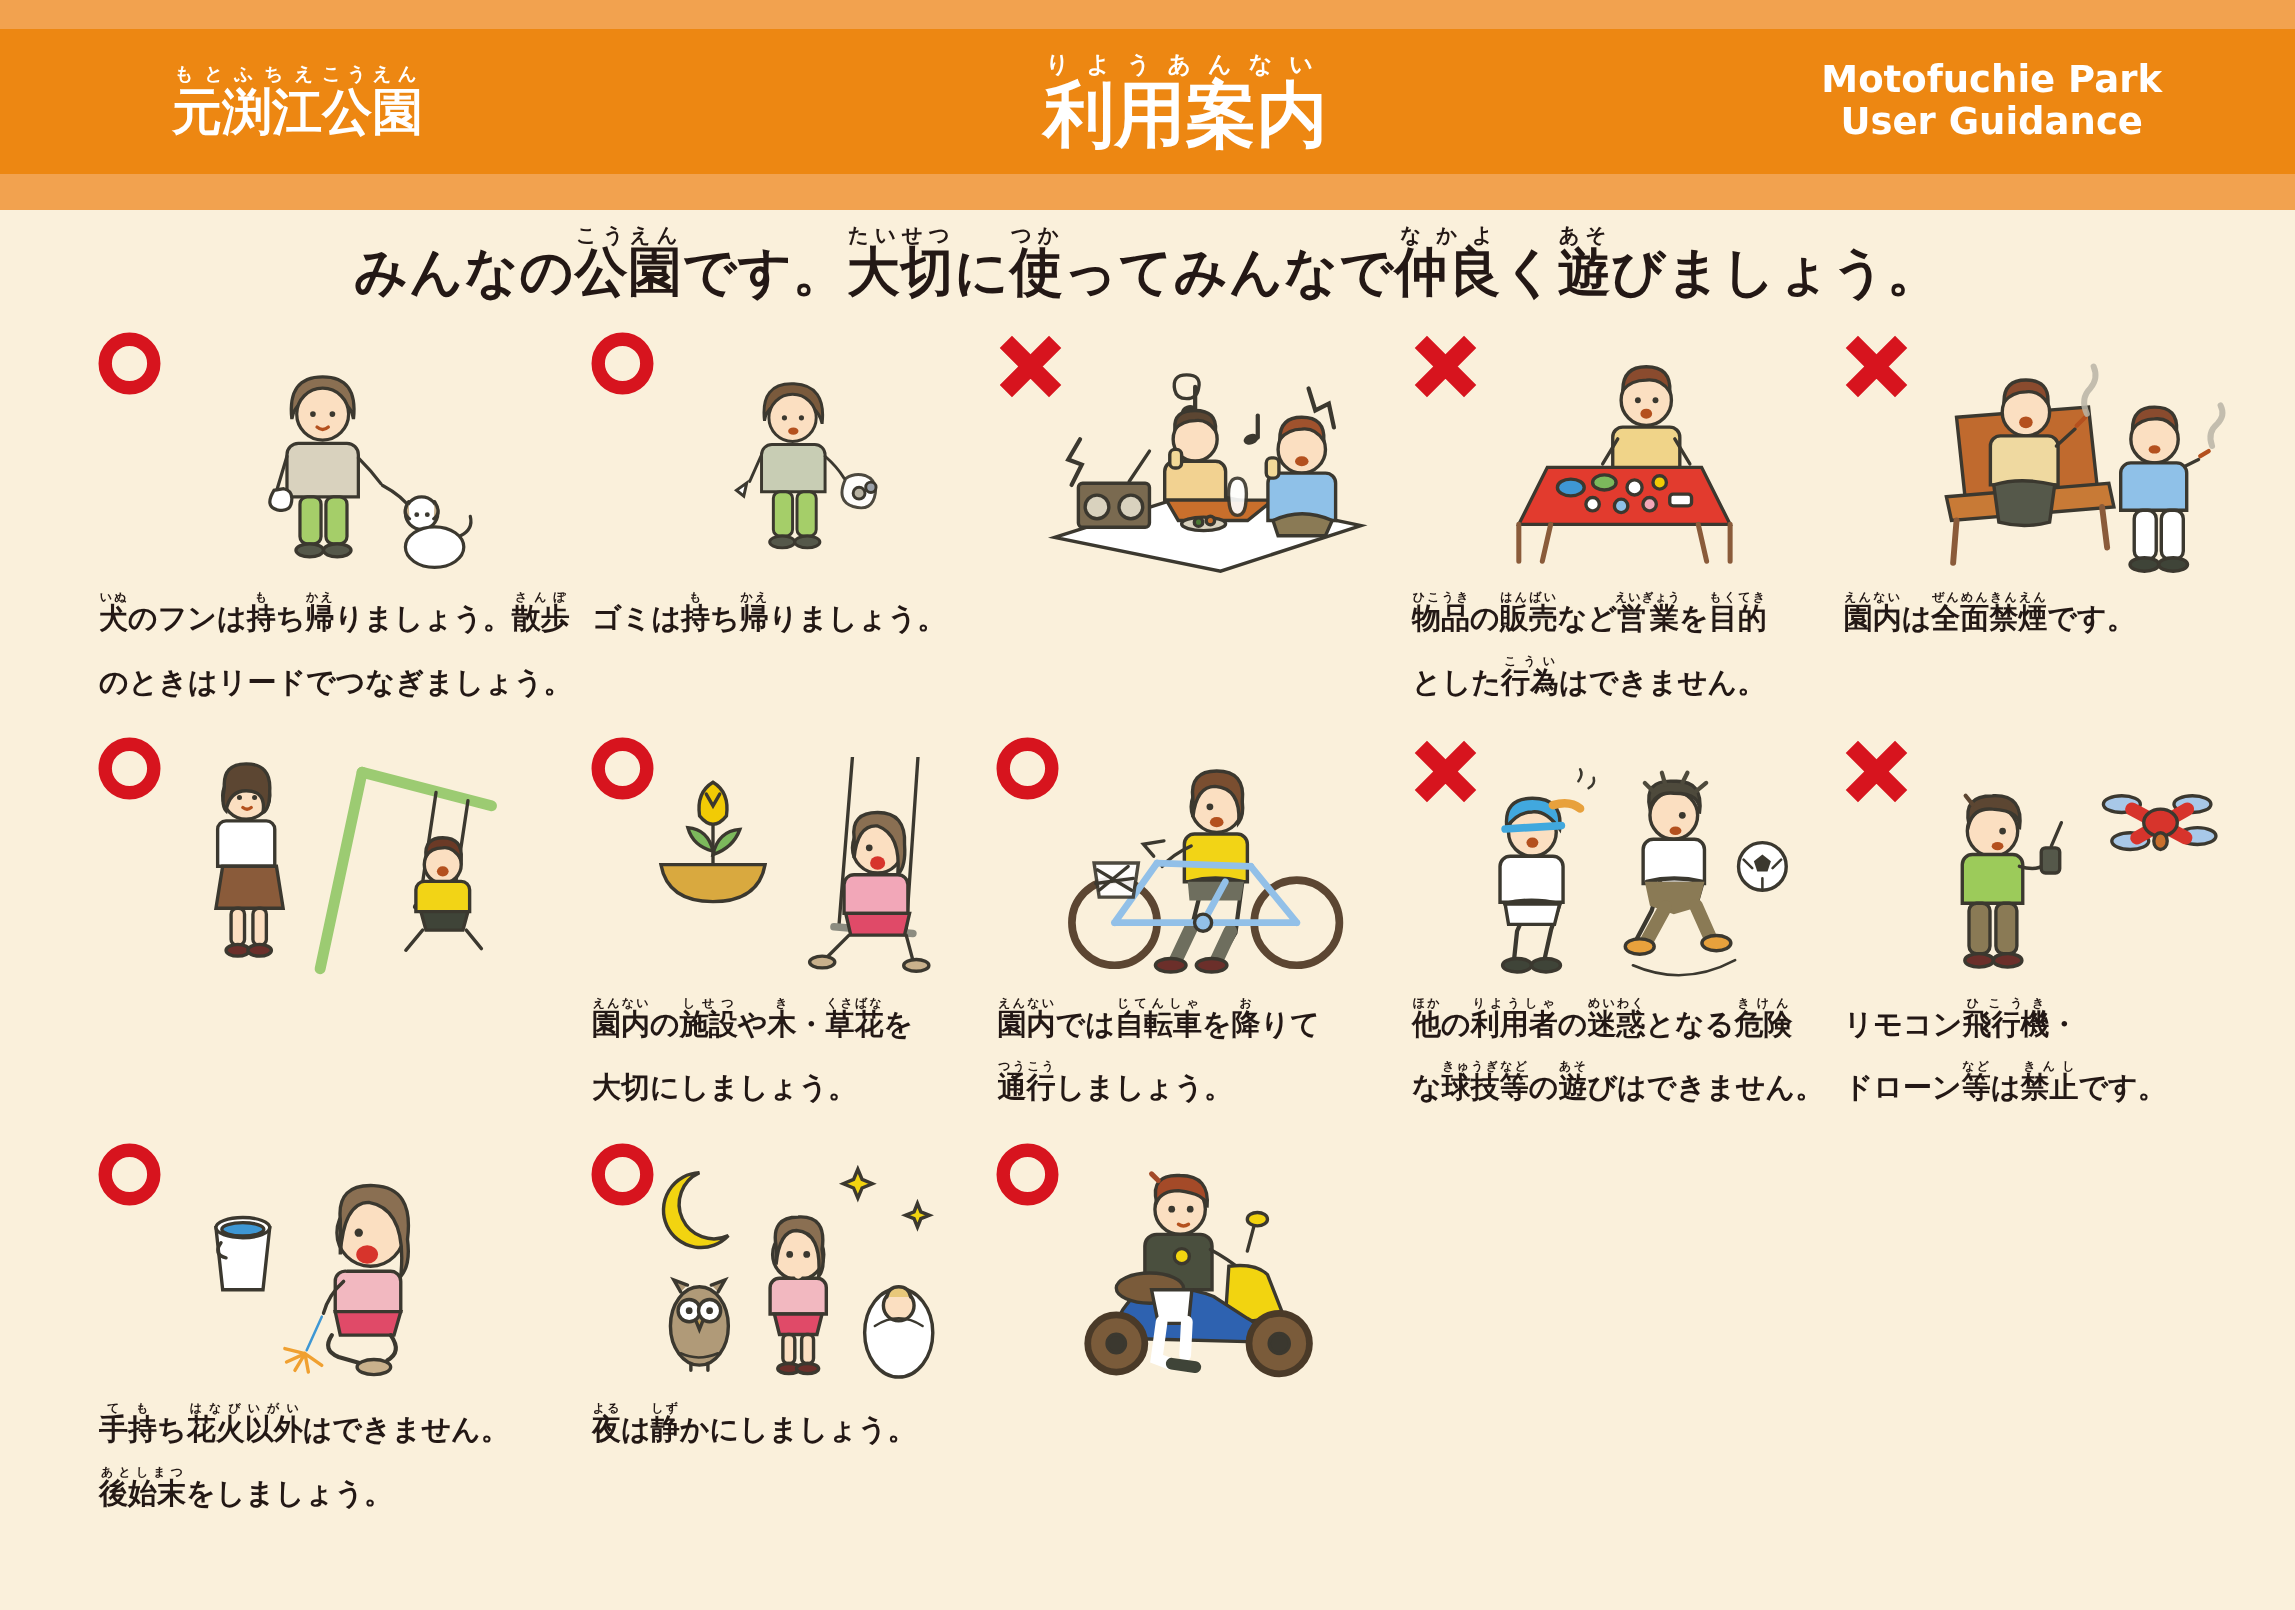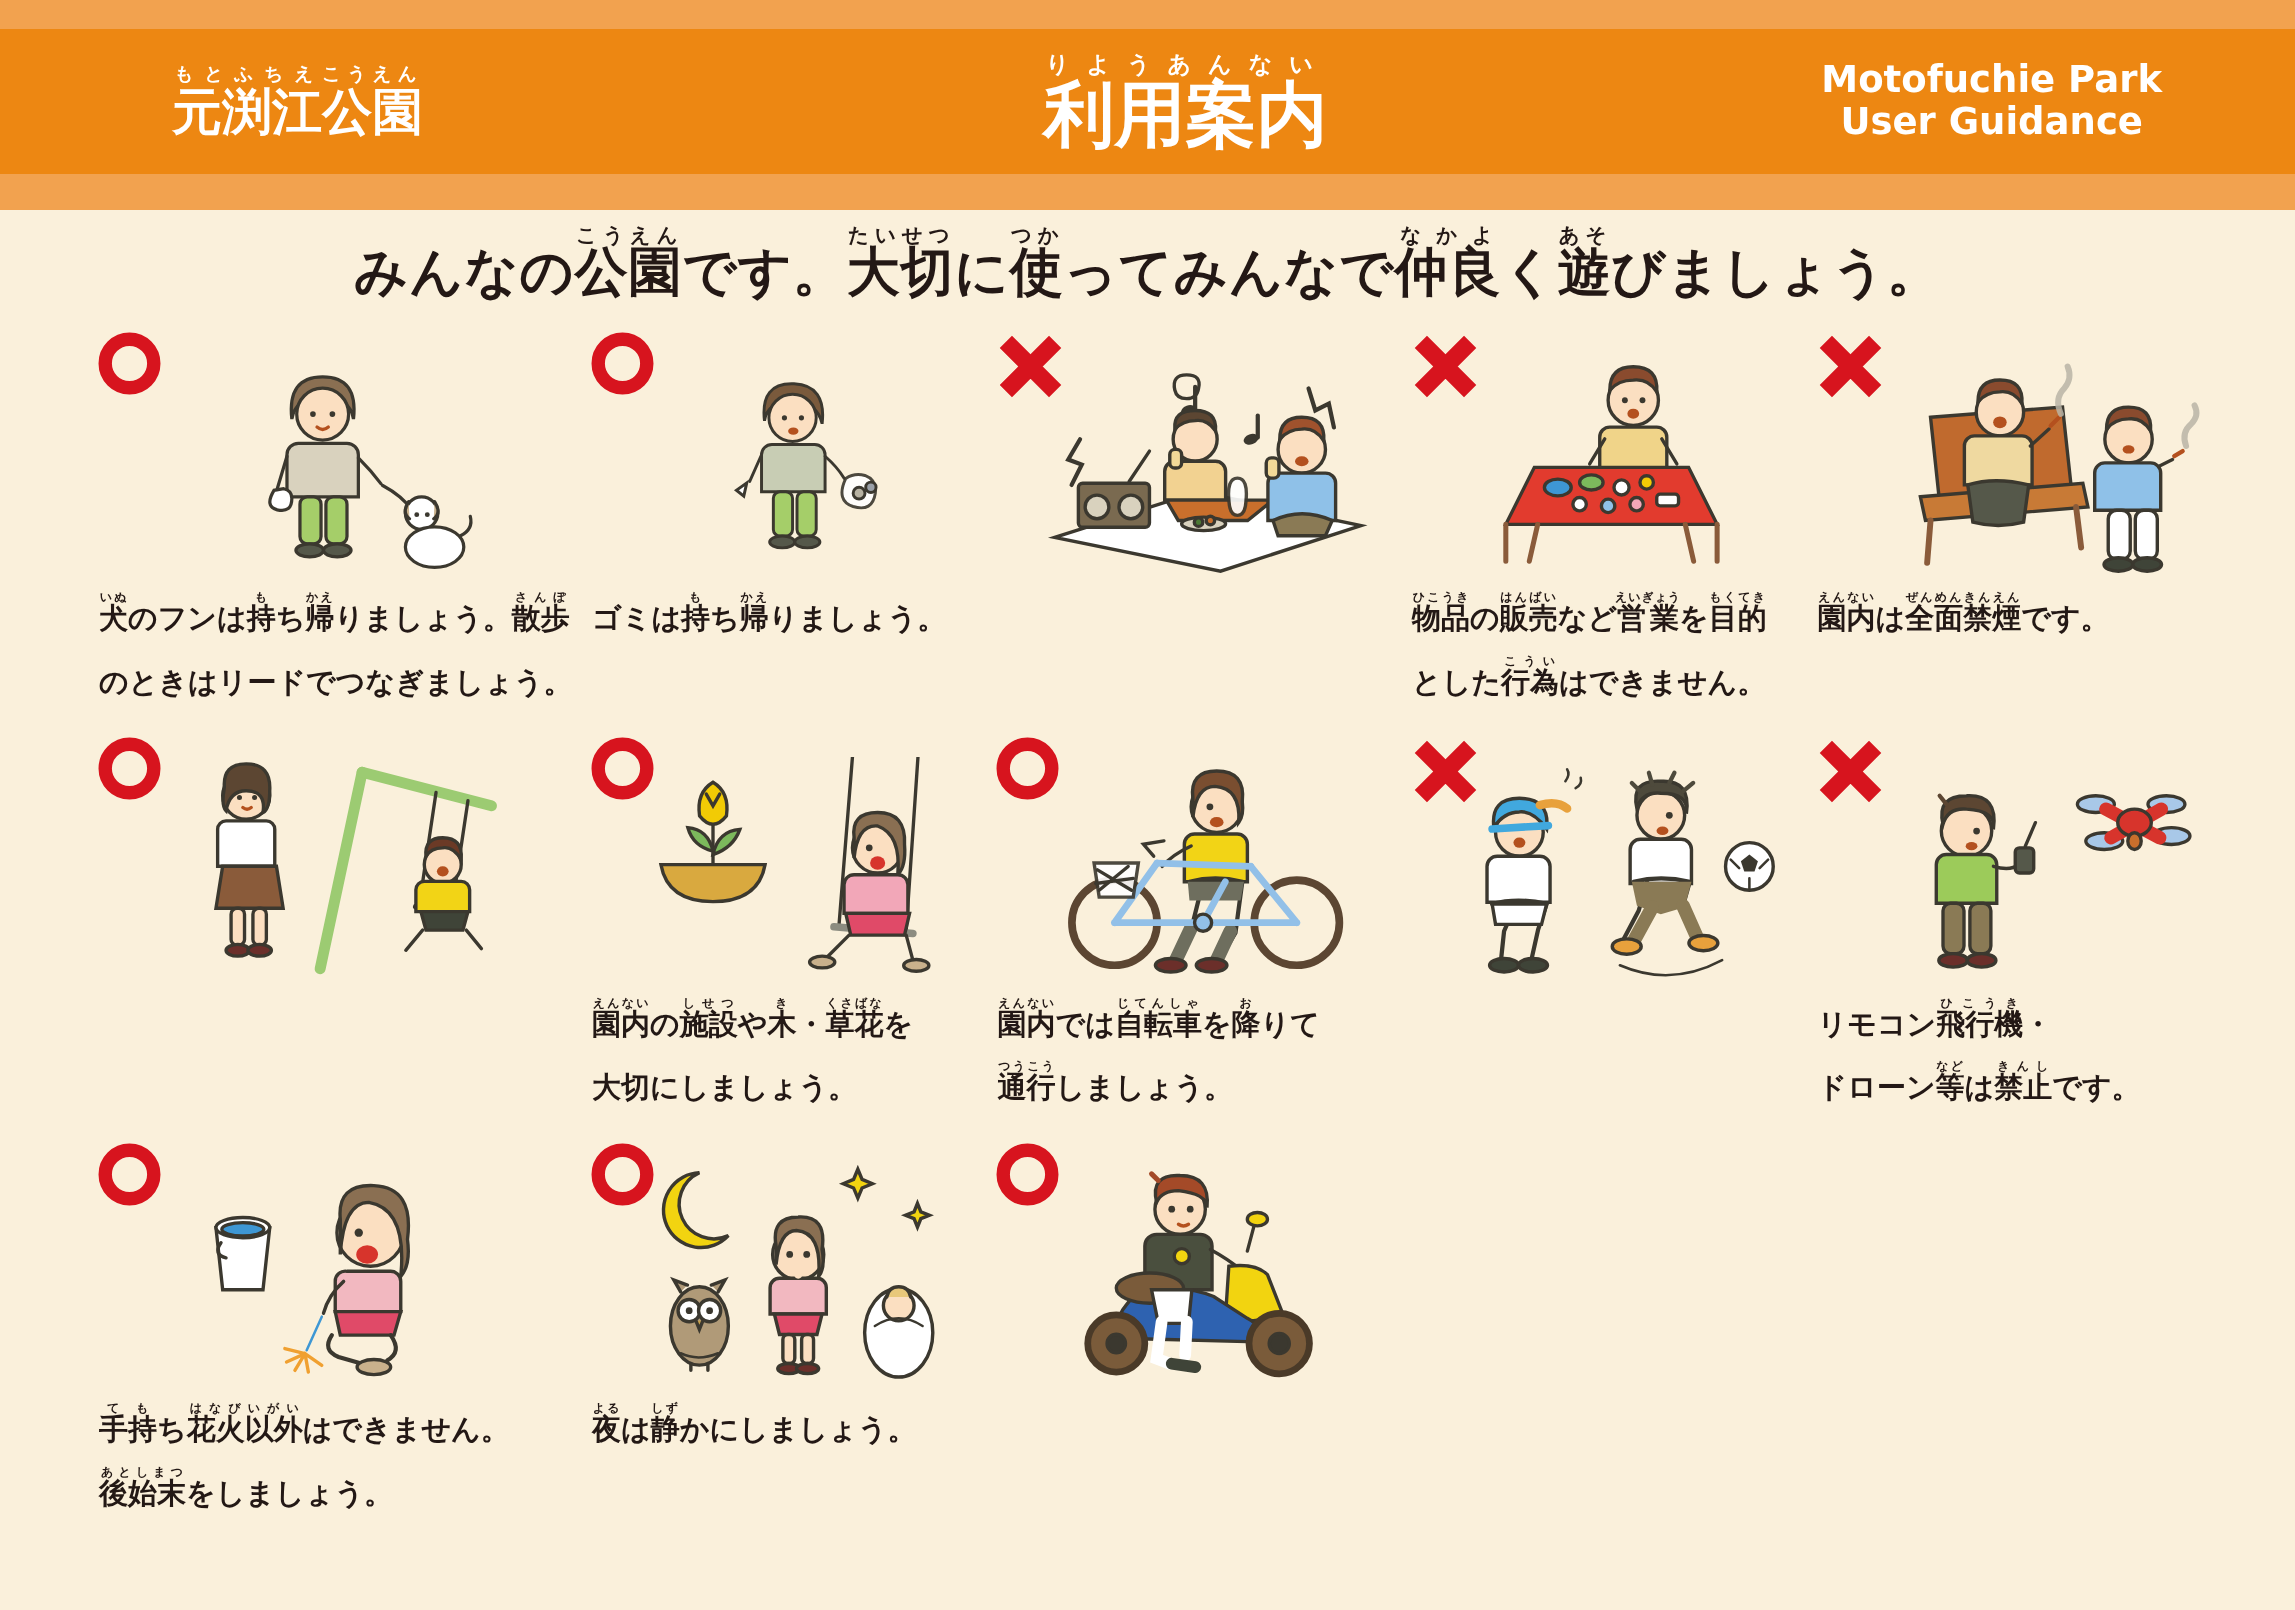--- a/index.html
+++ b/index.html
@@ -408,20 +408,21 @@
           <path d="M288 178 l16 36" stroke="#8A7A55" stroke-width="16"></path>
           <ellipse cx="222" cy="226" rx="17" ry="9" fill="#E8A13C"></ellipse>
           <ellipse cx="312" cy="222" rx="17" ry="9" fill="#E8A13C"></ellipse>
           <circle cx="366" cy="132" r="28" fill="#FFFFFF"></circle>
           <path d="M366 118 l10 8 l-4 12 h-12 l-4 -12 Z" fill="#3B382F" stroke="none"></path>
           <path d="M344 124 l10 10 M388 124 l-10 10 M366 158 l0 -12" stroke-width="3"></path>
           <path d="M214 248 q60 26 120 -6" stroke-width="3"></path>
         </g>
       </svg>
     </div>
+    <p class="caption"><ruby>他<rt>ほか</rt></ruby>の<ruby>利用者<rt>りようしゃ</rt></ruby>の<ruby>迷惑<rt>めいわく</rt></ruby>となる<ruby>危険<rt>きけん</rt></ruby><br>な<ruby>球技等<rt>きゅうぎなど</rt></ruby>の<ruby>遊<rt>あそ</rt></ruby>びはできません。</p>
   </section>
 
   <section class="cell">
     <div class="mark">
         <svg viewBox="0 0 80 80" width="73" height="73">
           <path d="M13 13 L67 67 M67 13 L13 67" stroke="currentColor" stroke-width="19" fill="none"></path>
         </svg>
       </div>
     <div class="illu">
       <svg viewBox="0 0 400 270" width="336" height="227">

